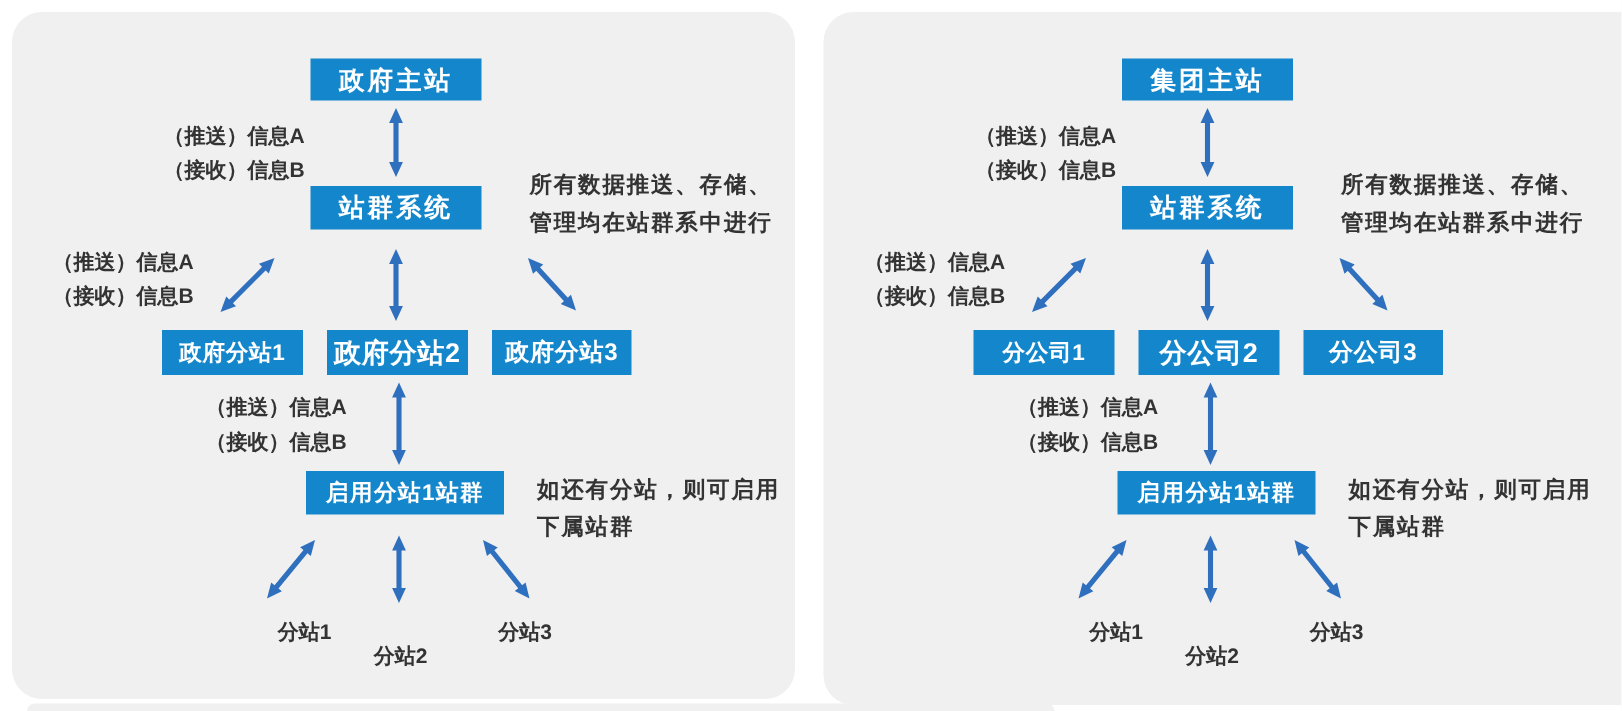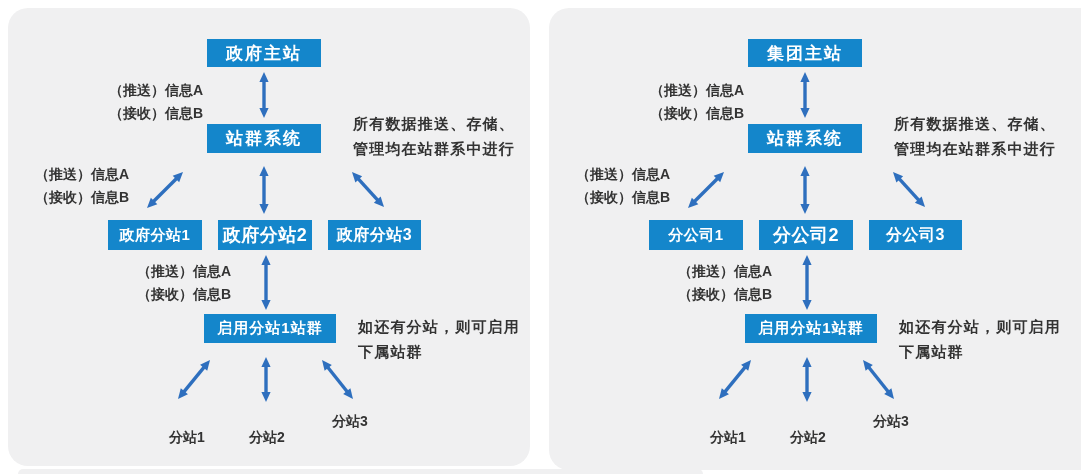--- a/index.html
+++ b/index.html
@@ -19,21 +19,21 @@
   .b-sub3{left:320px;top:212px;width:93px;height:30px;font-size:16px;letter-spacing:.5px;}
   .b-enable{left:196px;top:306px;width:132px;height:29px;font-size:15px;letter-spacing:1px;}
   .lbl{position:absolute;color:var(--text,#333);font-size:14px;font-weight:700;line-height:23px;white-space:nowrap;text-align:right;}
   .lbl-top{left:101px;top:71px;}
   .lbl-mid{left:27px;top:155px;}
   .lbl-low{left:129px;top:252px;}
   .note{position:absolute;color:var(--text,#333);font-size:15px;font-weight:700;line-height:25px;letter-spacing:1.2px;white-space:nowrap;}
   .note-cluster{left:329px;top:103px;margin-left:16px;}
   .note-enable{left:350px;top:306px;}
   .leaf{position:absolute;top:405px;width:60px;text-align:center;color:var(--text,#333);font-size:14px;font-weight:700;}
-  .leaf-1{left:149px;margin-top:16px;} .leaf-2{left:229px;margin-top:16px;} .leaf-3{left:312px;}
+  .leaf-1{left:165px;} .leaf-2{left:229px;margin-top:16px;} .leaf-3{left:312px;}
 </style>
 </head>
 <body>
 
 <div id="canvas">
 
   <div class="sliver"></div>
 
   <div class="panel left">
     <svg class="arrows" width="522" height="458" viewBox="0 0 522 458">

